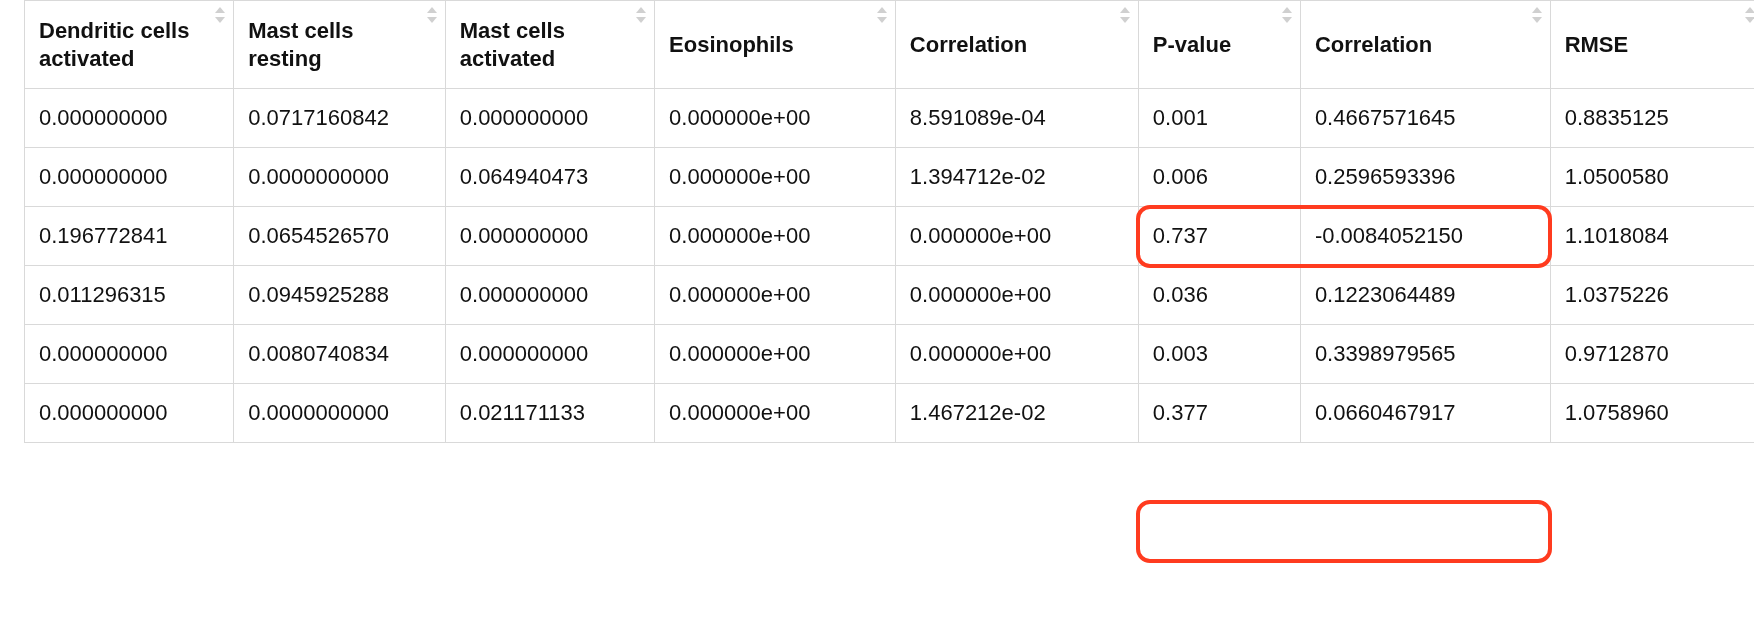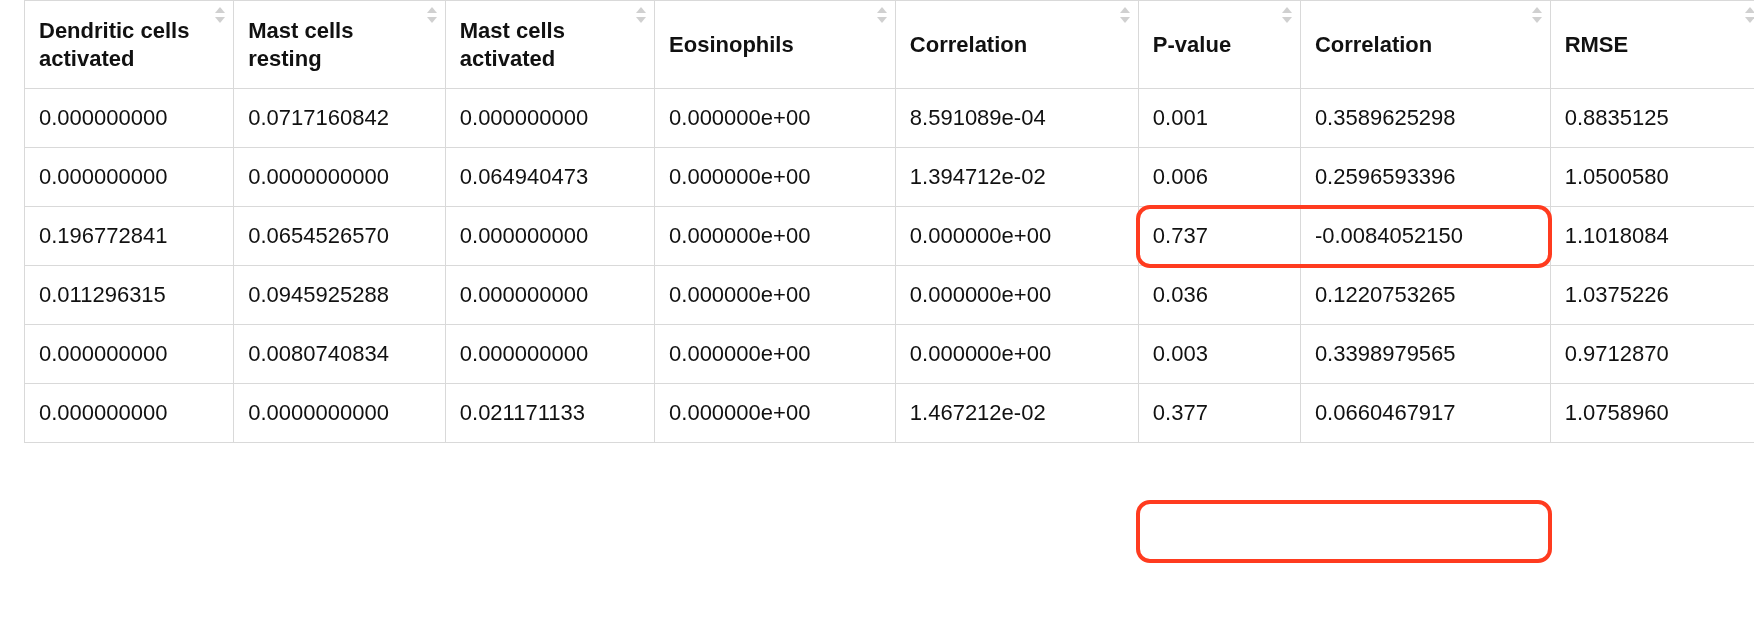--- a/index.html
+++ b/index.html
@@ -193,21 +193,21 @@
     </thead>
     <tbody id="tbody">
 
     <tr>
           <td>0.000000000</td>
           <td>0.0717160842</td>
           <td>0.000000000</td>
           <td>0.000000e+00</td>
           <td>8.591089e-04</td>
           <td>0.001</td>
-          <td>0.3589625298</td>
+          <td>0.4667571645</td>
           <td>0.8835125</td>
           <td></td>
         </tr>
         <tr>
           <td>0.000000000</td>
           <td>0.0000000000</td>
           <td>0.064940473</td>
           <td>0.000000e+00</td>
           <td>1.394712e-02</td>
           <td>0.006</td>
@@ -226,21 +226,21 @@
           <td>1.1018084</td>
           <td></td>
         </tr>
         <tr>
           <td>0.011296315</td>
           <td>0.0945925288</td>
           <td>0.000000000</td>
           <td>0.000000e+00</td>
           <td>0.000000e+00</td>
           <td>0.036</td>
-          <td>0.1220753265</td>
+          <td>0.1223064489</td>
           <td>1.0375226</td>
           <td></td>
         </tr>
         <tr>
           <td>0.000000000</td>
           <td>0.0080740834</td>
           <td>0.000000000</td>
           <td>0.000000e+00</td>
           <td>0.000000e+00</td>
           <td>0.003</td>

